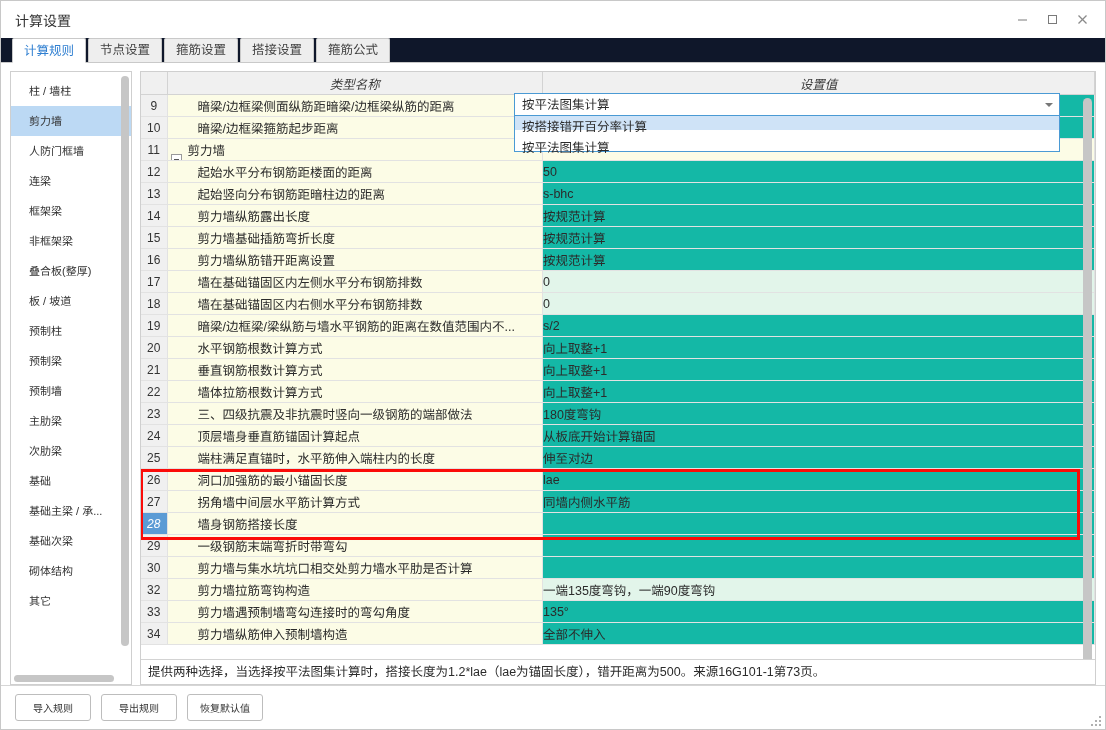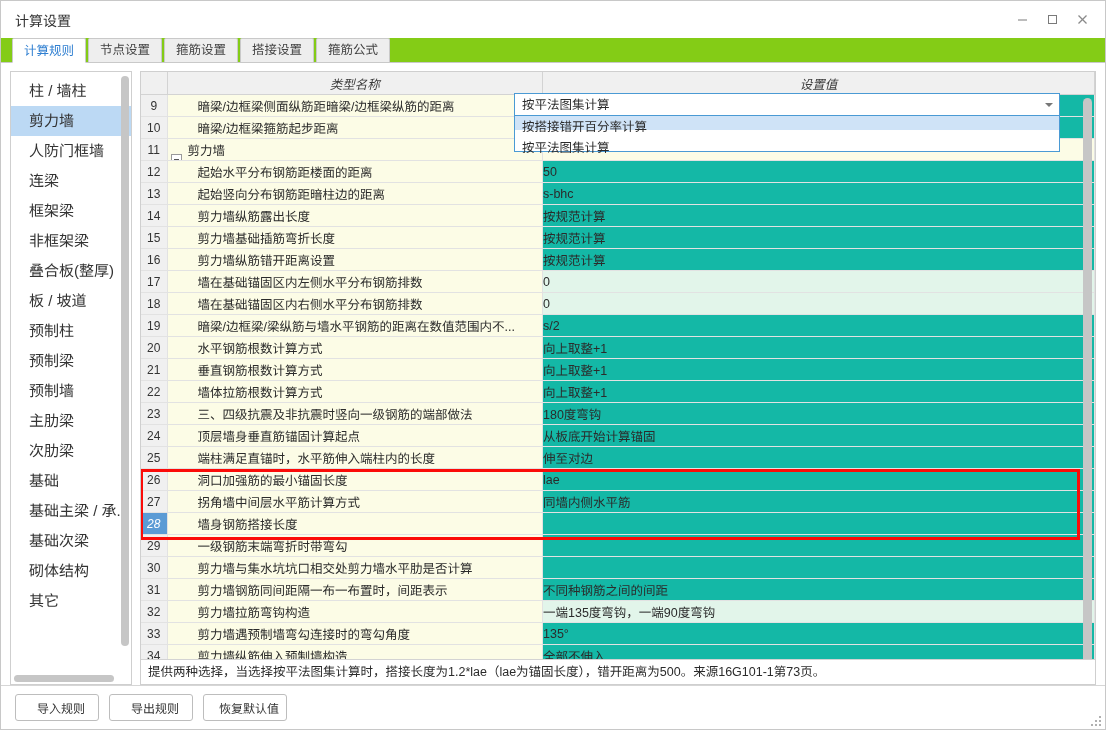--- a/index.html
+++ b/index.html
@@ -37,21 +37,21 @@
     width:30px;height:30px;display:flex;align-items:center;justify-content:center;
     color:#6b6b6b;font-size:13px;cursor:default;
   }
   .win-btn svg{display:block;}
   
   .tabstrip{
     flex:0 0 25px;height:25px;position:relative;
     padding-left:11px;
     display:flex;align-items:flex-end;
     border-bottom:1px solid #c9c9c9;
-    background:#84cc16;
+    background:#0f172a;
     box-sizing:border-box;
   }
   .tab{
     height:24px;line-height:23px;
     padding:0 11px;
     font-size:12.5px;
     border:1px solid #c9c9c9;
     border-bottom:none;
     background:#eeeeee;
     color:#444;
@@ -84,21 +84,21 @@
     box-sizing:border-box;
   }
   .side-list{
     position:absolute;left:0;top:0;right:0;bottom:0;
     overflow:hidden;
     padding-top:4px;
   }
   .side-item{
     height:30px;line-height:30px;
     padding-left:18px;
-    font-size:15px;
+    font-size:11px;
     color:#333;
     cursor:default;
     white-space:nowrap;
     overflow:hidden;
   }
   .side-item.sel{background:#bcd9f4;}
   .side-scroll{
     position:absolute;right:2px;top:4px;width:8px;height:570px;
     background:#c6c6c6;border-radius:4px;
   }
@@ -248,24 +248,23 @@
     border-top:1px solid #d6d6d6;
     display:flex;align-items:center;
     padding-left:14px;gap:10px;
     background:#fff;
     box-sizing:border-box;
     position:relative;
   }
   .btn{
     height:25px;min-width:74px;
     border:1px solid #bdbdbd;border-radius:3px;
-    background:#fff;color:#333;font-size:12px;
+    background:#fff;color:#333;font-size:10px;
     display:flex;align-items:center;justify-content:center;
     cursor:default;
-    padding-left:8px;
   }
   .resize-grip{
     position:absolute;right:4px;bottom:3px;width:12px;height:12px;
   }
   .resize-grip i{
     position:absolute;width:2px;height:2px;background:#b0b0b0;display:block;
   }
 </style>
 </head>
 <body>
@@ -583,30 +582,20 @@
               <td class="idx">30</td>
               <td class="name">
                   <div class="nm">
                     <span class="tree-dash"></span>
                     <span class="nm-txt">剪力墙与集水坑坑口相交处剪力墙水平肋是否计算</span>
                   </div>
                 </td>
               <td class="val"></td>
             </tr>
 
-            <tr>
-              <td class="idx">31</td>
-              <td class="name">
-                  <div class="nm">
-                    <span class="tree-dash"></span>
-                    <span class="nm-txt">剪力墙钢筋同间距隔一布一布置时，间距表示</span>
-                  </div>
-                </td>
-              <td class="val">不同种钢筋之间的间距</td>
-            </tr>
 
             <tr>
               <td class="idx">32</td>
               <td class="name">
                   <div class="nm">
                     <span class="tree-dash"></span>
                     <span class="nm-txt">剪力墙拉筋弯钩构造</span>
                   </div>
                 </td>
               <td class="val mint">一端135度弯钩，一端90度弯钩</td>

